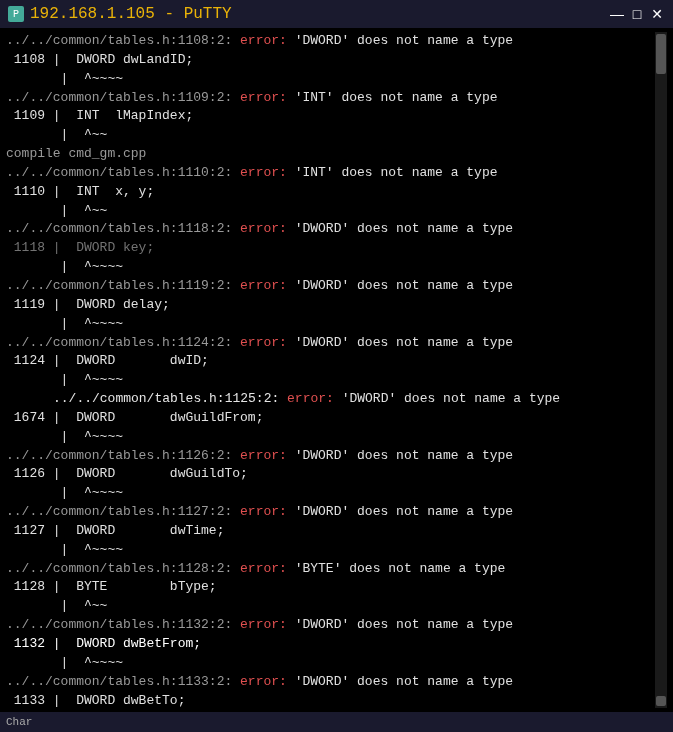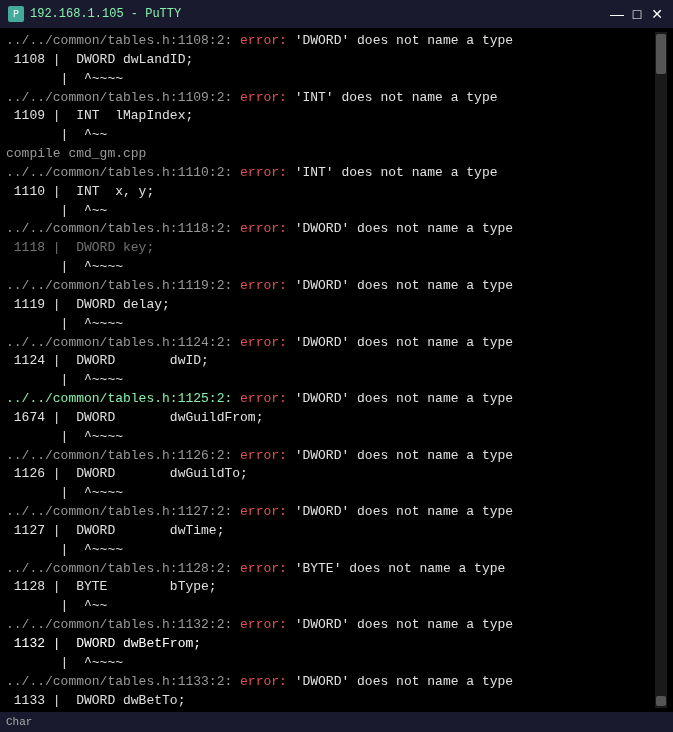--- a/index.html
+++ b/index.html
@@ -38,22 +38,22 @@
       height: 16px;
       background: #4a9;
       display: flex;
       align-items: center;
       justify-content: center;
       font-size: 10px;
       color: #fff;
       border-radius: 2px;
     }
     .title-text {
-      font-size: 12px;
-      color: #86efac;
+      font-size: 16px;
+      color: #eab308;
       text-align: center;
     }
     .title-controls {
       display: flex;
       gap: 4px;
     }
     .title-btn {
       width: 16px;
       height: 16px;
       background: transparent;
@@ -148,21 +148,21 @@
         <div class="line"><span style="color: rgb(224, 224, 224);">       |  ^~~</span></div>
         <div class="line"><span style="color: rgb(153, 153, 153);">../../common/tables.h:1118:2: </span><span style="color: rgb(224, 80, 80);">error:</span><span style="color: rgb(224, 224, 224);"> 'DWORD' does not name a </span><span style="color: rgb(224, 224, 224);">type</span></div>
         <div class="line"><span style="color: #737373;"> 1118 |  DWORD key;</span></div>
         <div class="line"><span style="color: rgb(224, 224, 224);">       |  ^~~~~</span></div>
         <div class="line"><span style="color: rgb(153, 153, 153);">../../common/tables.h:1119:2: </span><span style="color: rgb(224, 80, 80);">error:</span><span style="color: rgb(224, 224, 224);"> 'DWORD' does not name a </span><span style="color: rgb(224, 224, 224);">type</span></div>
         <div class="line"><span style="color: rgb(224, 224, 224);"> 1119 |  DWORD delay;</span></div>
         <div class="line"><span style="color: rgb(224, 224, 224);">       |  ^~~~~</span></div>
         <div class="line"><span style="color: rgb(153, 153, 153);">../../common/tables.h:1124:2: </span><span style="color: rgb(224, 80, 80);">error:</span><span style="color: rgb(224, 224, 224);"> 'DWORD' does not name a </span><span style="color: rgb(224, 224, 224);">type</span></div>
         <div class="line"><span style="color: rgb(224, 224, 224); margin-top: 38px;"> 1124 |  DWORD       dwID;</span></div>
         <div class="line"><span style="color: rgb(224, 224, 224);">       |  ^~~~~</span></div>
-        <div class="line"><span style="color: #86efac;">../../common/tables.h:1125:2: </span><span style="color: rgb(224, 80, 80);">error:</span><span style="color: rgb(224, 224, 224);"> 'DWORD' does not name a </span><span style="color: rgb(224, 224, 224);">type</span></div>
+        <div class="line"><span style="color: #e5e5e5; margin-left: 47px;">../../common/tables.h:1125:2: </span><span style="color: rgb(224, 80, 80);">error:</span><span style="color: rgb(224, 224, 224);"> 'DWORD' does not name a </span><span style="color: rgb(224, 224, 224);">type</span></div>
         <div class="line"><span style="color: rgb(224, 224, 224);"> 1674 |  DWORD       dwGuildFrom;</span></div>
         <div class="line"><span style="color: rgb(224, 224, 224);">       |  ^~~~~</span></div>
         <div class="line"><span style="color: rgb(153, 153, 153);">../../common/tables.h:1126:2: </span><span style="color: rgb(224, 80, 80);">error:</span><span style="color: rgb(224, 224, 224);"> 'DWORD' does not name a </span><span style="color: rgb(224, 224, 224);">type</span></div>
         <div class="line"><span style="color: rgb(224, 224, 224);"> 1126 |  DWORD       dwGuildTo;</span></div>
         <div class="line"><span style="color: rgb(224, 224, 224);">       |  ^~~~~</span></div>
         <div class="line"><span style="color: rgb(153, 153, 153);">../../common/tables.h:1127:2: </span><span style="color: rgb(224, 80, 80);">error:</span><span style="color: rgb(224, 224, 224);"> 'DWORD' does not name a </span><span style="color: rgb(224, 224, 224);">type</span></div>
         <div class="line"><span style="color: rgb(224, 224, 224);"> 1127 |  DWORD       dwTime;</span></div>
         <div class="line"><span style="color: rgb(224, 224, 224);">       |  ^~~~~</span></div>
         <div class="line"><span style="color: rgb(153, 153, 153);">../../common/tables.h:1128:2: </span><span style="color: rgb(224, 80, 80);">error:</span><span style="color: rgb(224, 224, 224);"> 'BYTE' does not name a </span><span style="color: rgb(224, 224, 224);">type</span></div>
         <div class="line"><span style="color: rgb(224, 224, 224);"> 1128 |  BYTE        bType;</span></div>

